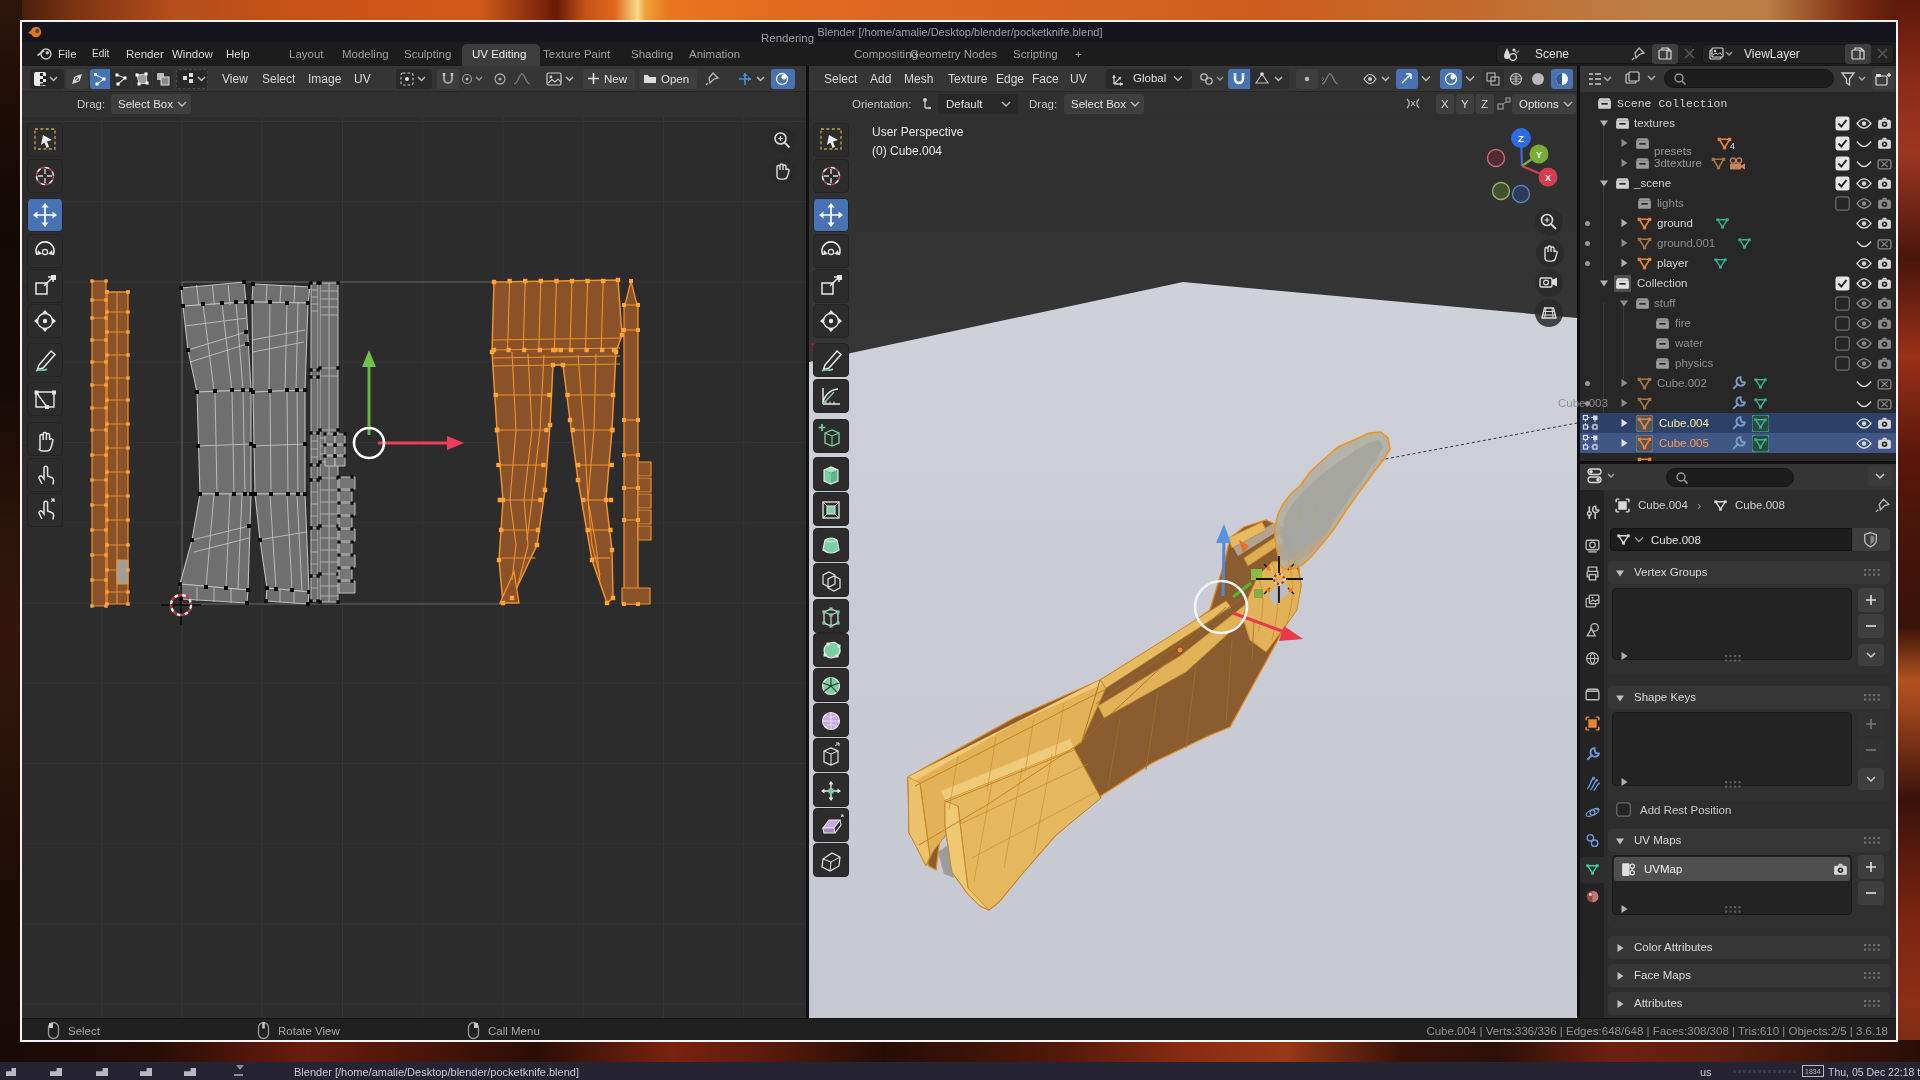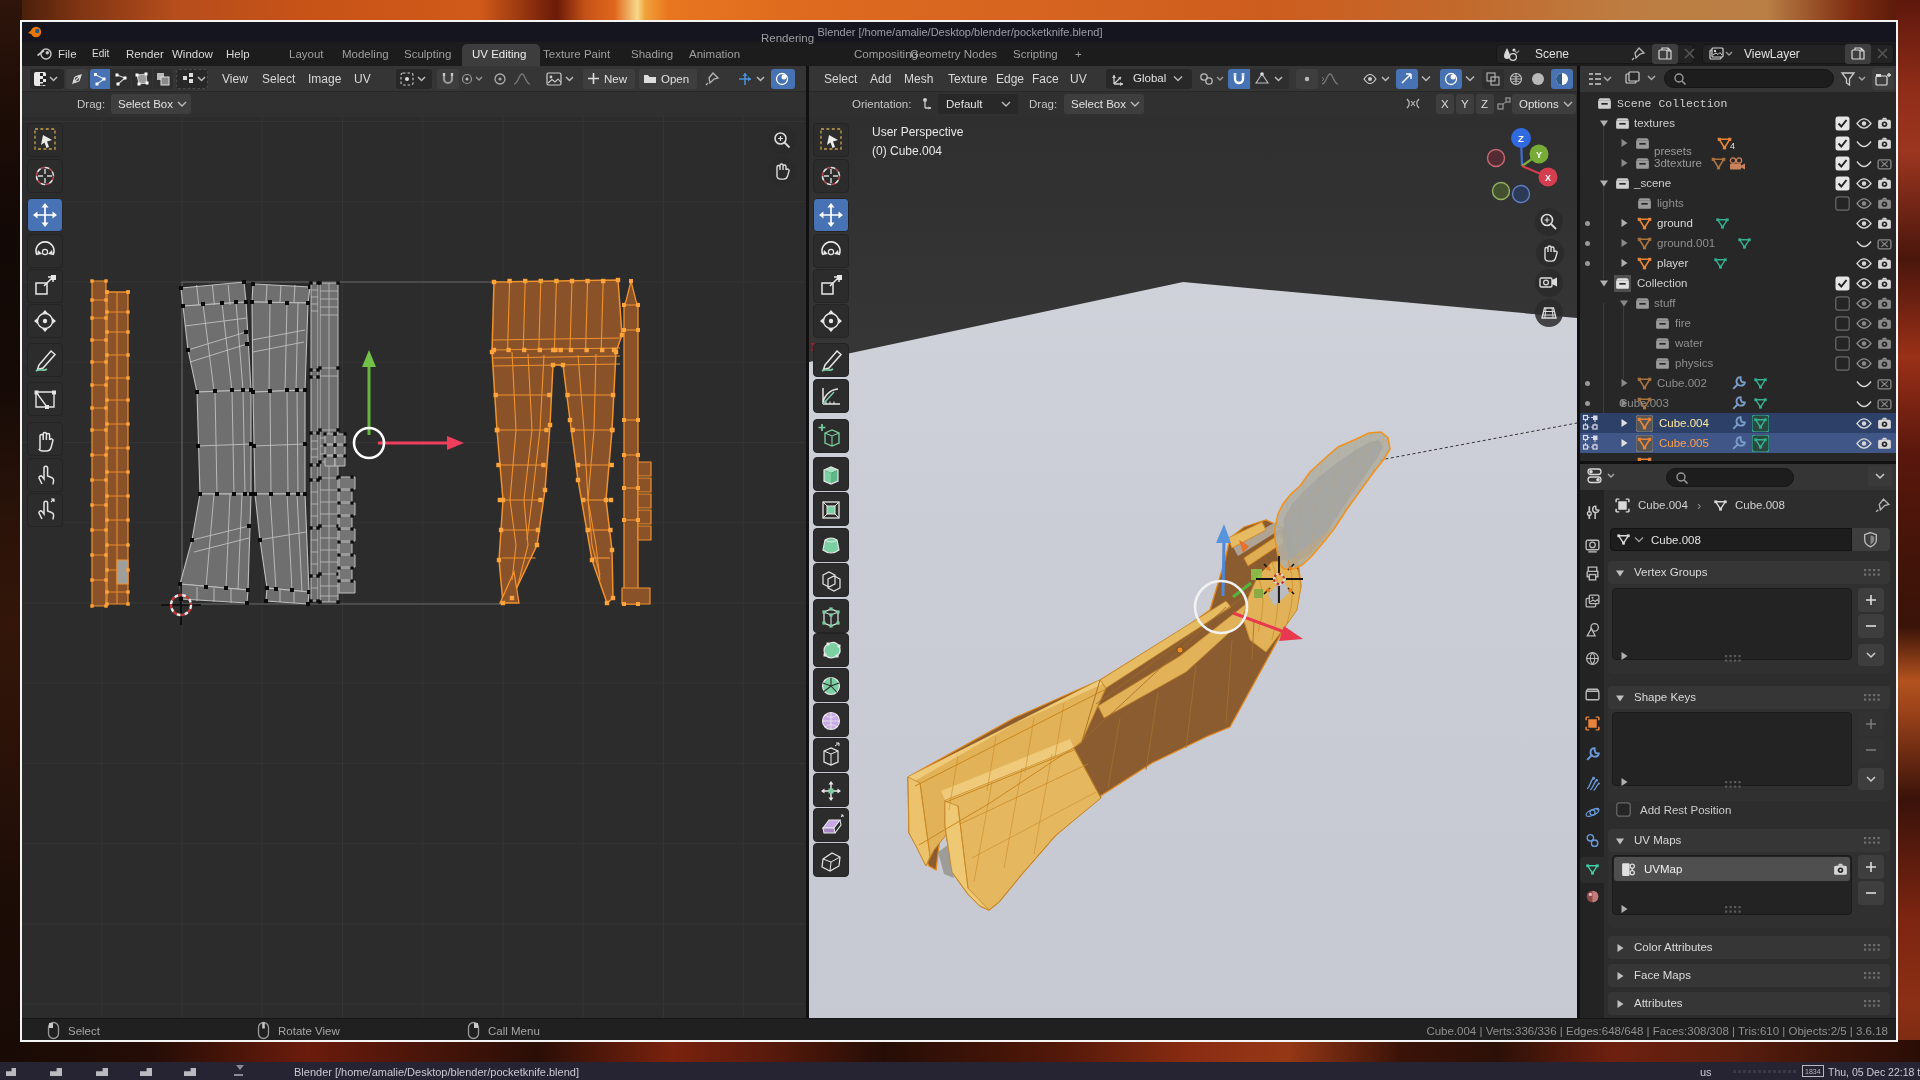--- a/index.html
+++ b/index.html
@@ -1505,21 +1505,21 @@
 <div style="left:1585px;top:401px;width:5px;height:5px;border-radius:50%;background:#9a9a9a;"></div>
 <svg style="left:1618px;top:397px;" width="12" height="12" viewBox="0 0 12 12">
     <path d="M3.5 2 v8 L9.5 6 Z" fill="#8a8a8a"></path>
   </svg>
 <svg style="left:1636px;top:395px;" width="17" height="17" viewBox="0 0 16 16">
     <path d="M3 4 H13 L8 12 Z" fill="none" stroke="#a8723f" stroke-width="1.5"></path>
     <rect x="1.6" y="2.6" width="3" height="3" fill="#a8723f"></rect>
     <rect x="11.4" y="2.6" width="3" height="3" fill="#a8723f"></rect>
     <rect x="6.5" y="10.5" width="3" height="3" fill="#a8723f"></rect>
   </svg>
-<div class="t " style="left:1619px;top:398px;font-size:11.5px;color:#8f8f8f;font-weight:400;">Cube.003</div>
+<div class="t " style="left:1558px;top:398px;font-size:11.5px;color:#8f8f8f;font-weight:400;">Cube.003</div>
 <svg style="left:1730px;top:395px;" width="17" height="17" viewBox="0 0 16 16">
     <path d="M10 2 a4 4 0 1 0 4 5 l-3 -0.5 -1 -2.5 Z M8 8 L3 13" stroke="#7a9cc8" stroke-width="1.8" fill="none"></path>
   </svg>
 <svg style="left:1752px;top:395px;" width="17" height="17" viewBox="0 0 16 16">
     <path d="M3.5 4.5 H12.5 L8 11.5 Z" fill="none" stroke="#34b392" stroke-width="1.3"></path>
     <rect x="2.2" y="3.2" width="2.6" height="2.6" fill="#34b392"></rect>
     <rect x="11.2" y="3.2" width="2.6" height="2.6" fill="#34b392"></rect>
     <rect x="6.7" y="10.2" width="2.6" height="2.6" fill="#34b392"></rect>
   </svg>
 <svg style="left:1855px;top:395px;" width="18" height="17" viewBox="0 0 18 16">

